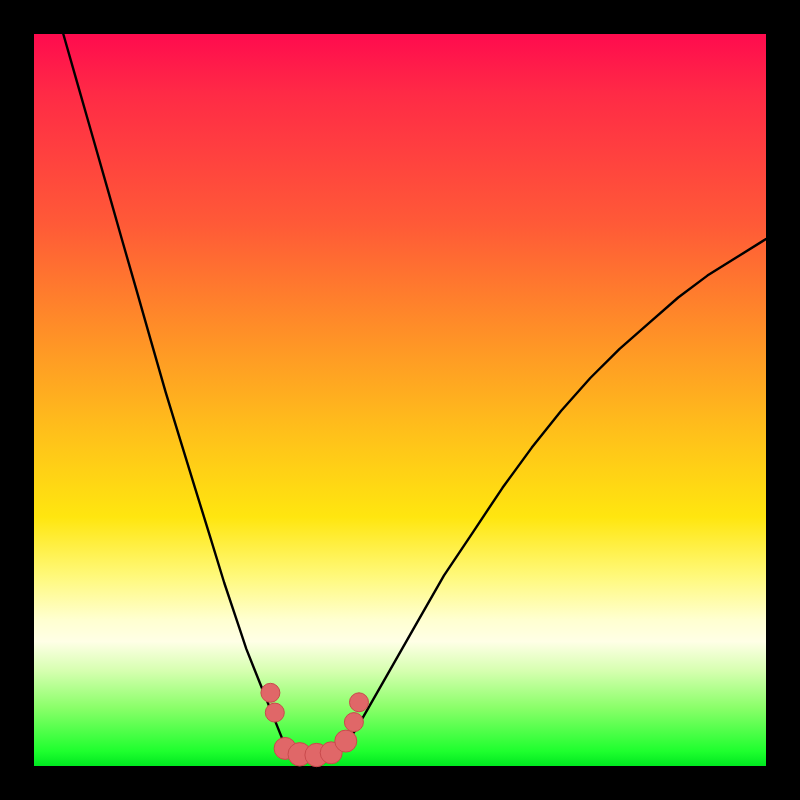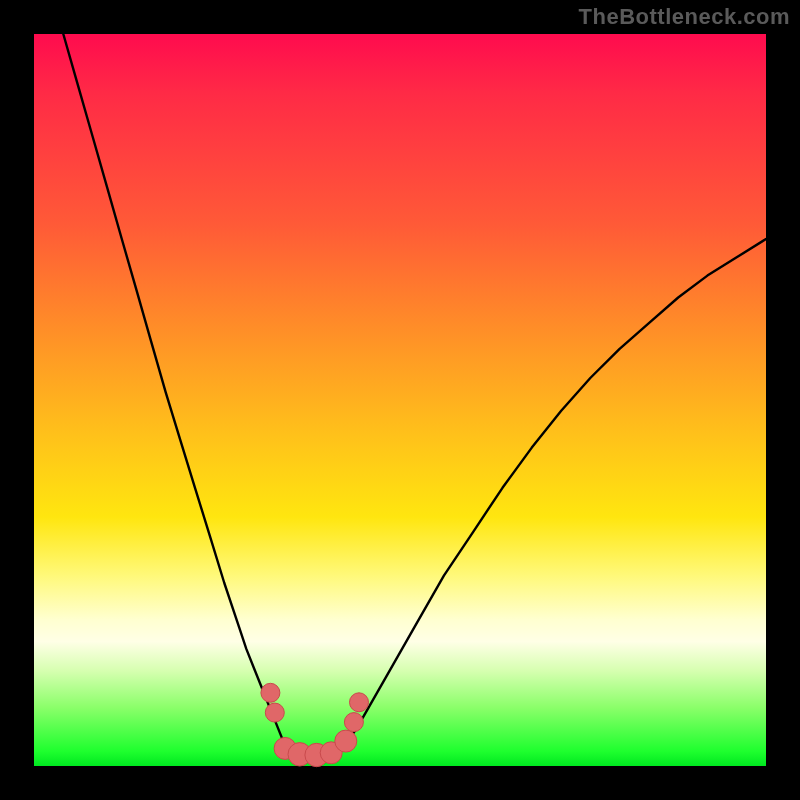--- a/index.html
+++ b/index.html
@@ -78,14 +78,13 @@
           <circle cx="251.1" cy="714.4" r="11.0" fill="#e06768" stroke="#c94a4c" stroke-width="1"></circle>
           <circle cx="265.7" cy="720.3" r="11.7" fill="#e06768" stroke="#c94a4c" stroke-width="1"></circle>
           <circle cx="282.6" cy="721.0" r="11.7" fill="#e06768" stroke="#c94a4c" stroke-width="1"></circle>
           <circle cx="297.2" cy="718.8" r="11.0" fill="#e06768" stroke="#c94a4c" stroke-width="1"></circle>
           <circle cx="311.8" cy="707.1" r="11.0" fill="#e06768" stroke="#c94a4c" stroke-width="1"></circle>
           <circle cx="319.9" cy="688.1" r="9.5" fill="#e06768" stroke="#c94a4c" stroke-width="1"></circle>
           <circle cx="325.0" cy="668.3" r="9.5" fill="#e06768" stroke="#c94a4c" stroke-width="1"></circle>
         </g>
     </svg>
   </div>
-  <div class="watermark">TheBottleneck.com</div>
 </div>
 
 </body></html>

